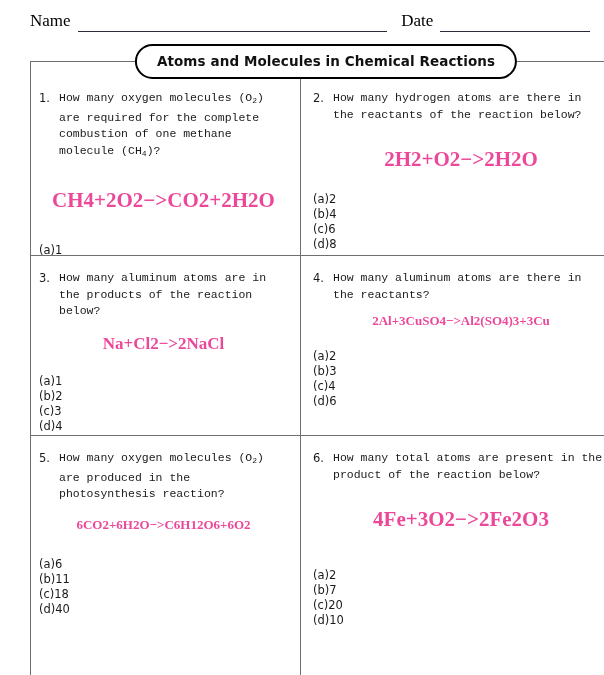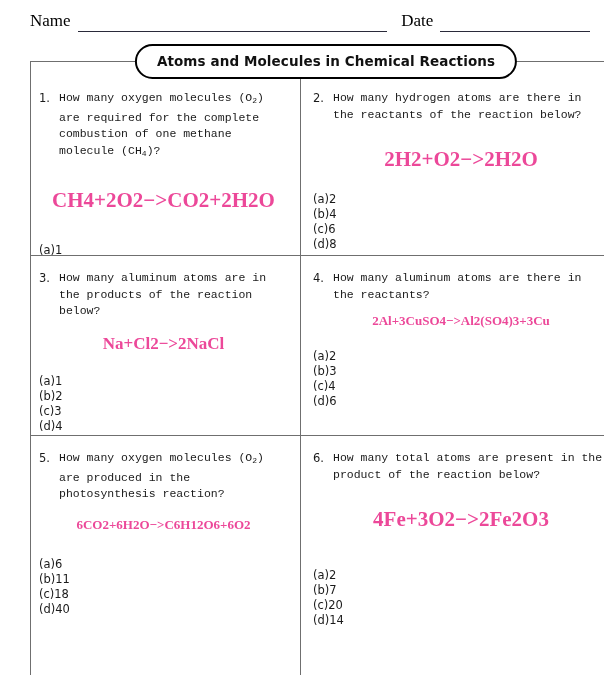--- a/index.html
+++ b/index.html
@@ -260,18 +260,18 @@
         <span class="q-num">6.</span>
         <span class="q-text">How many total atoms are present in the product of the reaction below?</span>
       </div>
       <div class="sp-g"></div>
       <div class="equation eq-lg">4Fe+3O2−&gt;2Fe2O3</div>
       <div class="sp-h"></div>
       <div class="options">
         <span class="option"><span class="opt-key">(a)</span><span class="opt-val">2</span></span>
         <span class="option"><span class="opt-key">(b)</span><span class="opt-val">7</span></span>
         <span class="option"><span class="opt-key">(c)</span><span class="opt-val">20</span></span>
-        <span class="option"><span class="opt-key">(d)</span><span class="opt-val">14</span></span>
+        <span class="option"><span class="opt-key">(d)</span><span class="opt-val">10</span></span>
       </div>
     </div>
 
   </div>
 </div>
 
 </body></html>

